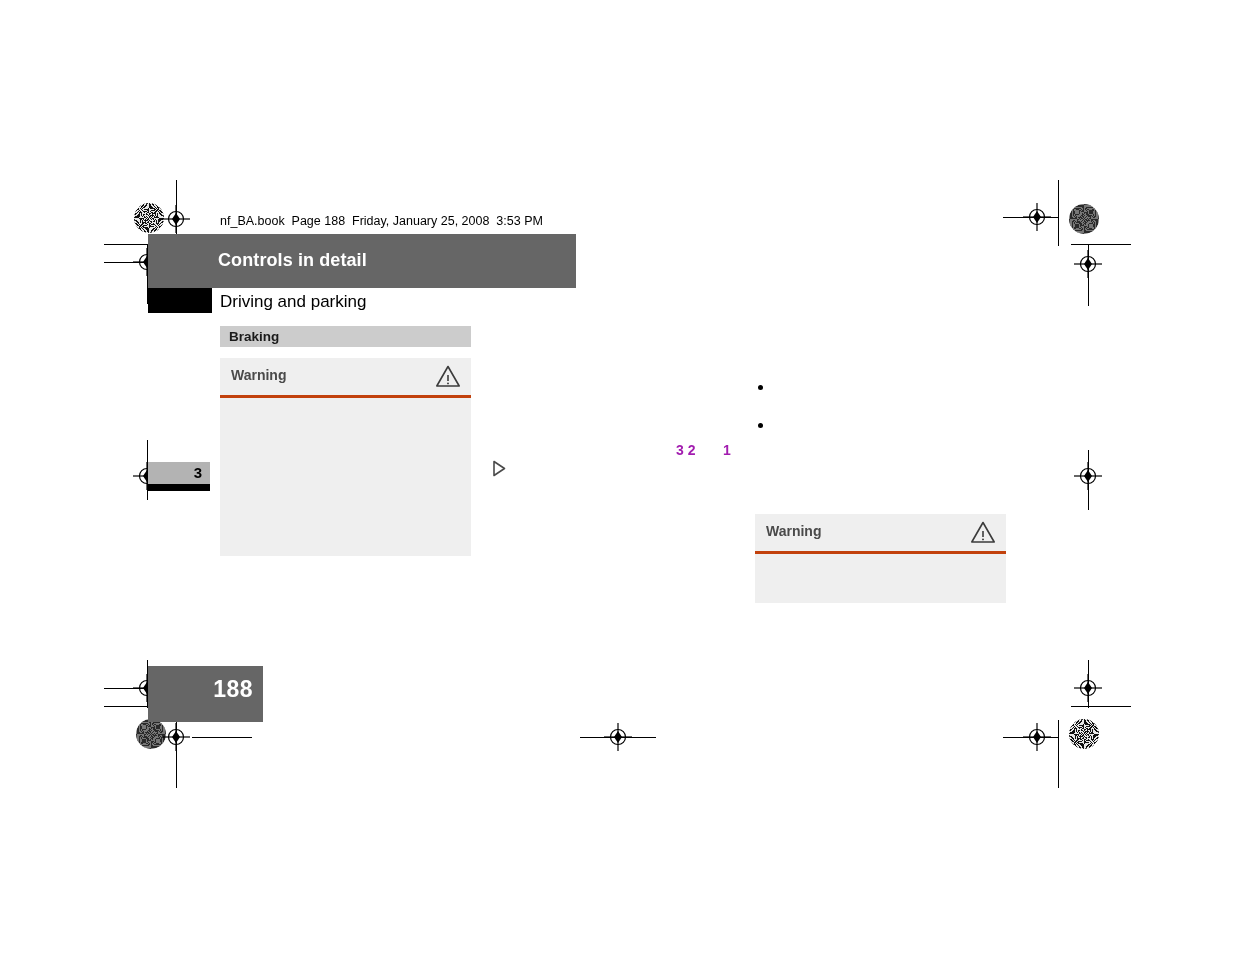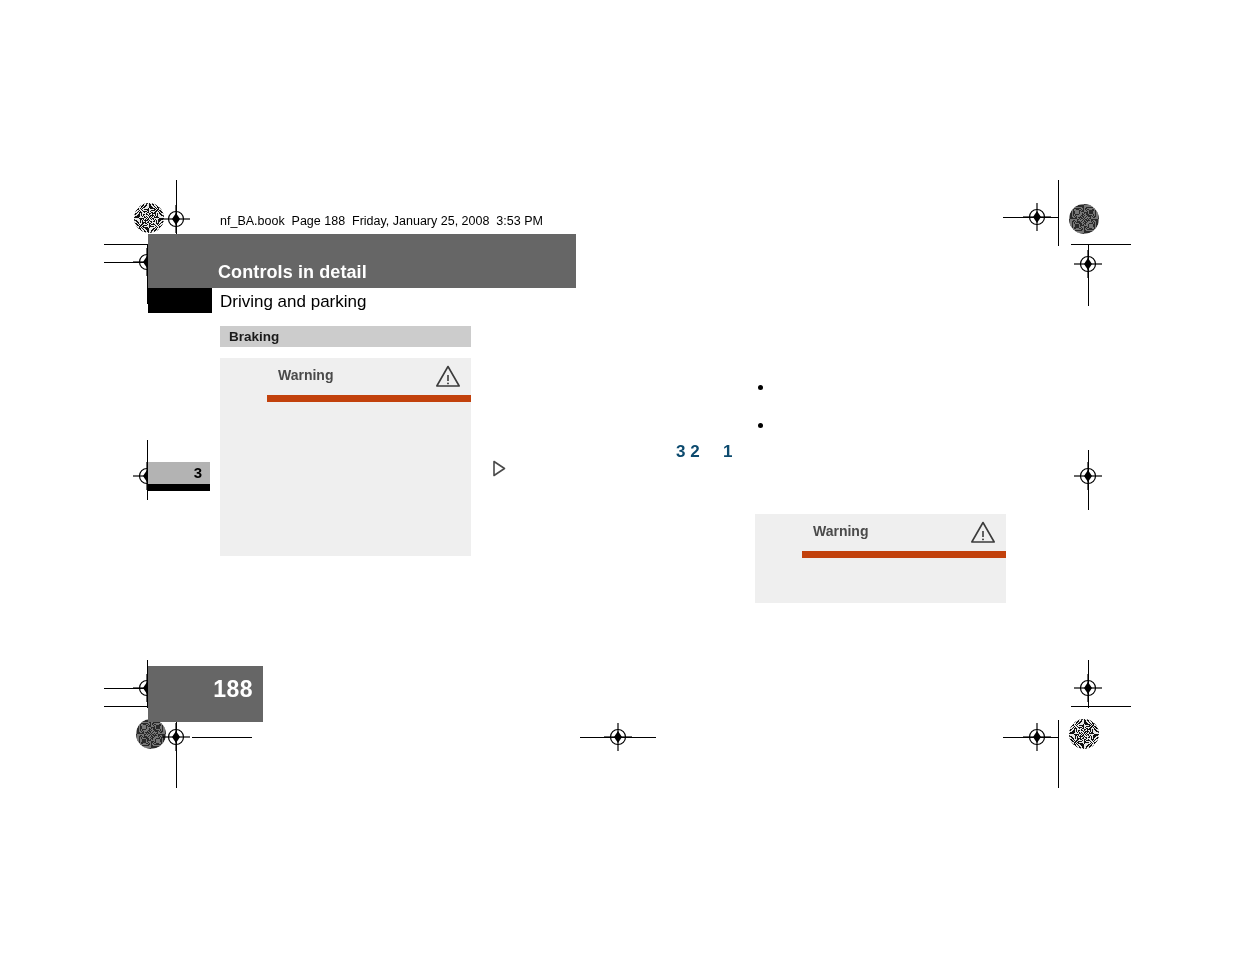--- a/index.html
+++ b/index.html
@@ -72,21 +72,21 @@
     position: absolute;
     left: 148px;
     top: 234px;
     width: 428px;
     height: 54px;
     background: #666666;
   }
   .chapter-banner-title {
     position: absolute;
     left: 70px;
-    top: 28px;
+    top: 16px;
     color: #ffffff;
     font-size: 18px;
     font-weight: bold;
     letter-spacing: 0.1px;
   }
 
   .chapter-black-block {
     position: absolute;
     left: 148px;
     top: 288px;
@@ -123,22 +123,21 @@
   }
 
   
   .warning-box {
     position: absolute;
     background: #efefef;
   }
   .warning-head {
     position: relative;
     height: 37px;
-    border-bottom: 7px solid #c2410c;
-    margin-left: 47px;
+    border-bottom: 3px solid #c2410c;
   }
   .warning-label {
     position: absolute;
     left: 11px;
     top: 9px;
     font-size: 14px;
     font-weight: bold;
     color: #4a4a4a;
   }
   .warning-icon {
@@ -223,23 +222,23 @@
   
   .bullet {
     position: absolute;
     width: 5px;
     height: 5px;
     border-radius: 50%;
     background: #000000;
   }
   .callout-numbers {
     position: absolute;
-    font-size: 17px;
-    font-weight: bold;
-    color: #0c4a6e;
+    font-size: 14px;
+    font-weight: bold;
+    color: #a21caf;
     white-space: pre;
   }
 </style>
 </head>
 <body>
 
 <div id="page">
 
   <div class="crop-line-v" style="left:176px; top:180px; height:66px;"></div>
   <div class="crop-line-h" style="left:104px; top:244px; width:72px;"></div>

